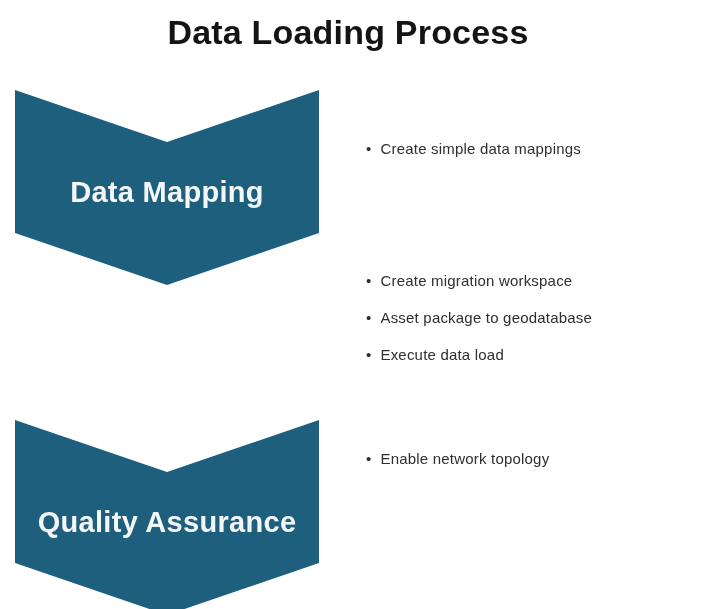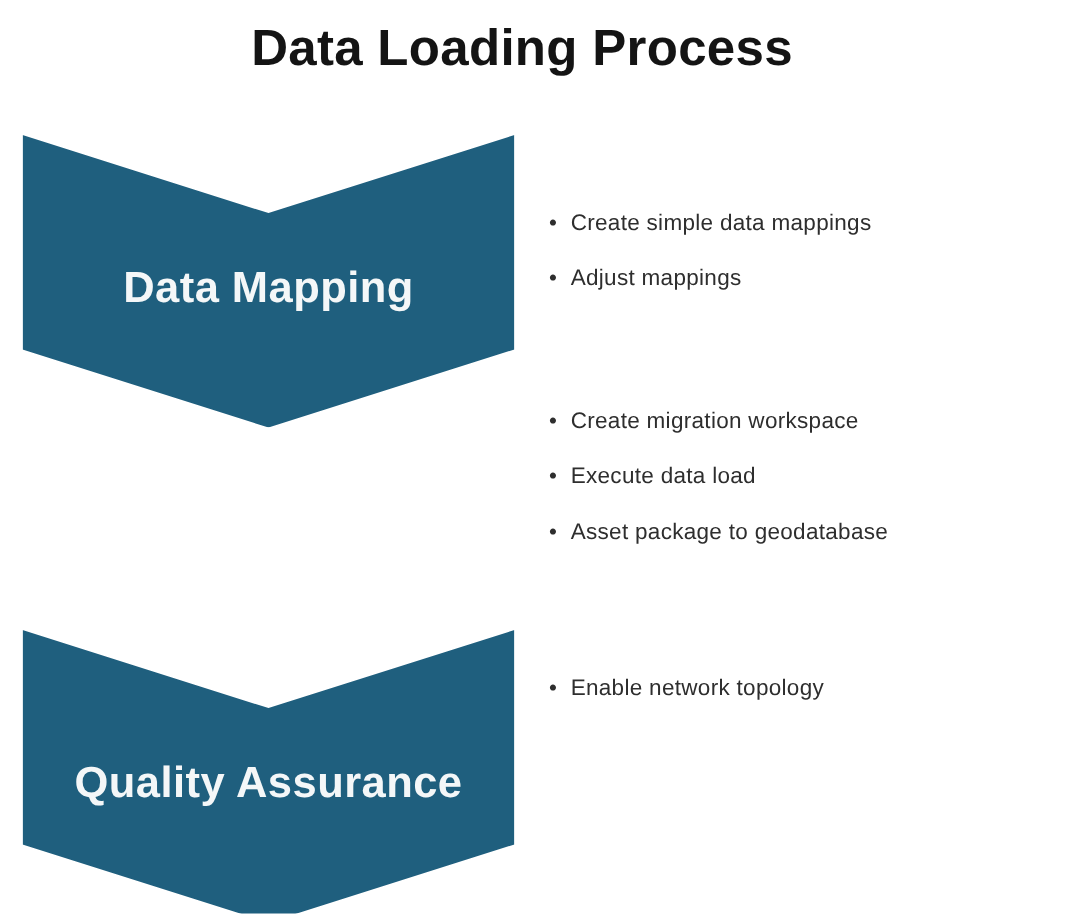--- a/index.html
+++ b/index.html
@@ -27,21 +27,21 @@
     top: 13px; left: 0; width: 696px;
     text-align: center;
     font-size: 34px;
     font-weight: bold;
     letter-spacing: 0.2px;
     color: var(--title-text);
   }
   .chevron {
     position: absolute;
     left: 15px;
-    width: 328px; height: 195px;
+    width: 304px; height: 195px;
     background: var(--chevron);
     clip-path: polygon(0% 0%, 50% 26.7%, 100% 0%, 100% 73.3%, 50% 100%, 0% 73.3%);
   }
   .chevron-1 { top: 90px; }
   .chevron-2 { top: 243px; }
   .chevron-3 { top: 420px; }
   .stage-label {
     position: absolute;
     top: 86px; left: 0; right: 0;
     text-align: center;
@@ -79,34 +79,31 @@
 
 
   <div class="chevron chevron-3">
     <div class="stage-label">Quality Assurance</div>
   </div>
 
   <ul class="bullets bullets-1">
     <li class="bullet-item">
       <span class="dot">•</span><span class="bullet-text">Create simple data mappings</span>
     </li>
-    <li class="bullet-item">
-      <span class="dot">•</span><span class="bullet-text">Adjust mappings</span>
-    </li>
   </ul>
 
   <ul class="bullets bullets-2">
     <li class="bullet-item">
       <span class="dot">•</span><span class="bullet-text">Create migration workspace</span>
     </li>
     <li class="bullet-item">
-      <span class="dot">•</span><span class="bullet-text">Execute data load</span>
+      <span class="dot">•</span><span class="bullet-text">Asset package to geodatabase</span>
     </li>
     <li class="bullet-item">
-      <span class="dot">•</span><span class="bullet-text">Asset package to geodatabase</span>
+      <span class="dot">•</span><span class="bullet-text">Execute data load</span>
     </li>
   </ul>
 
   <ul class="bullets bullets-3">
     <li class="bullet-item">
       <span class="dot">•</span><span class="bullet-text">Enable network topology</span>
     </li>
   </ul>
 
 </div>

